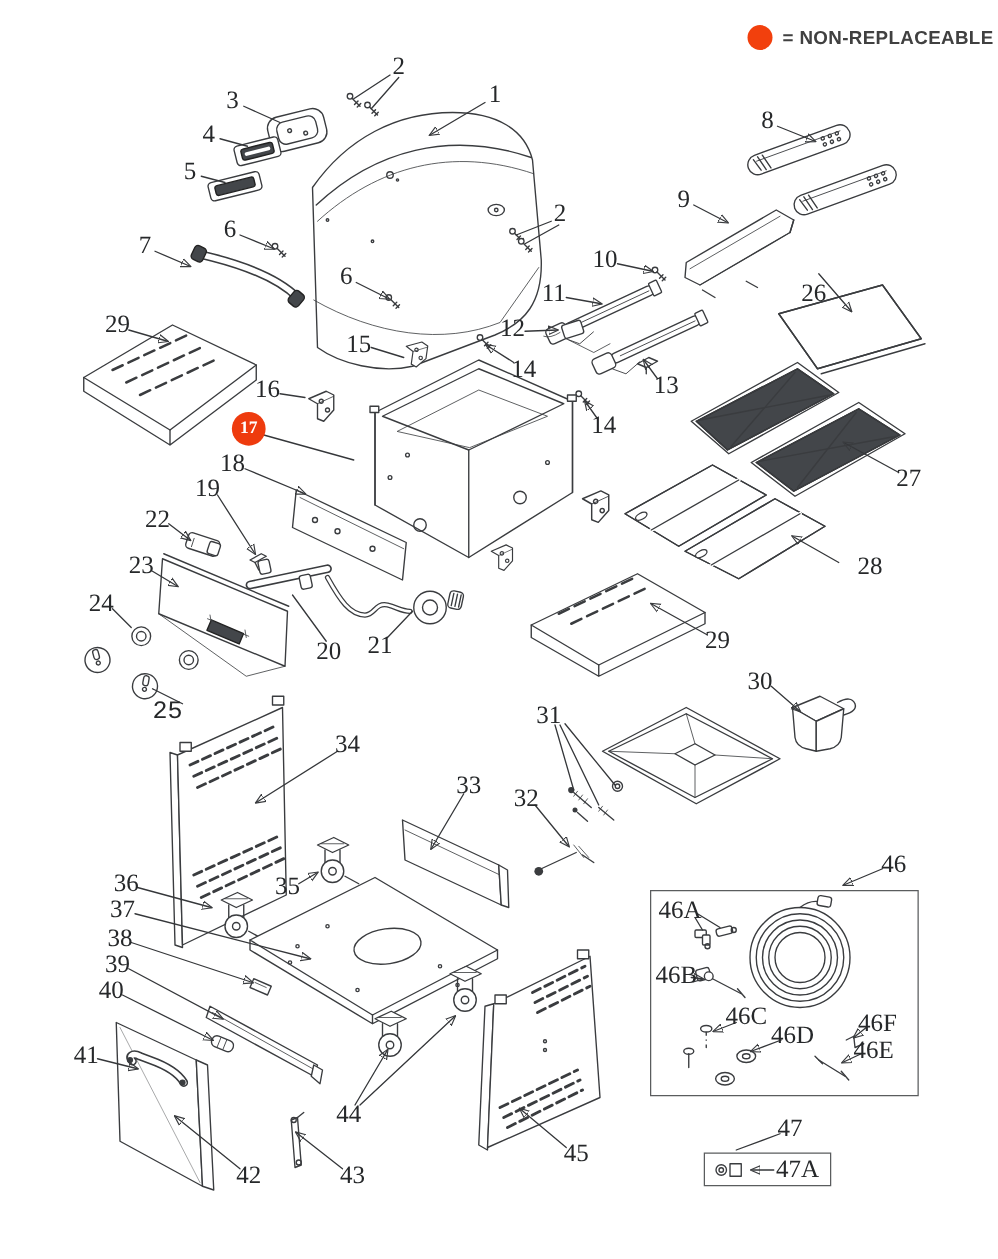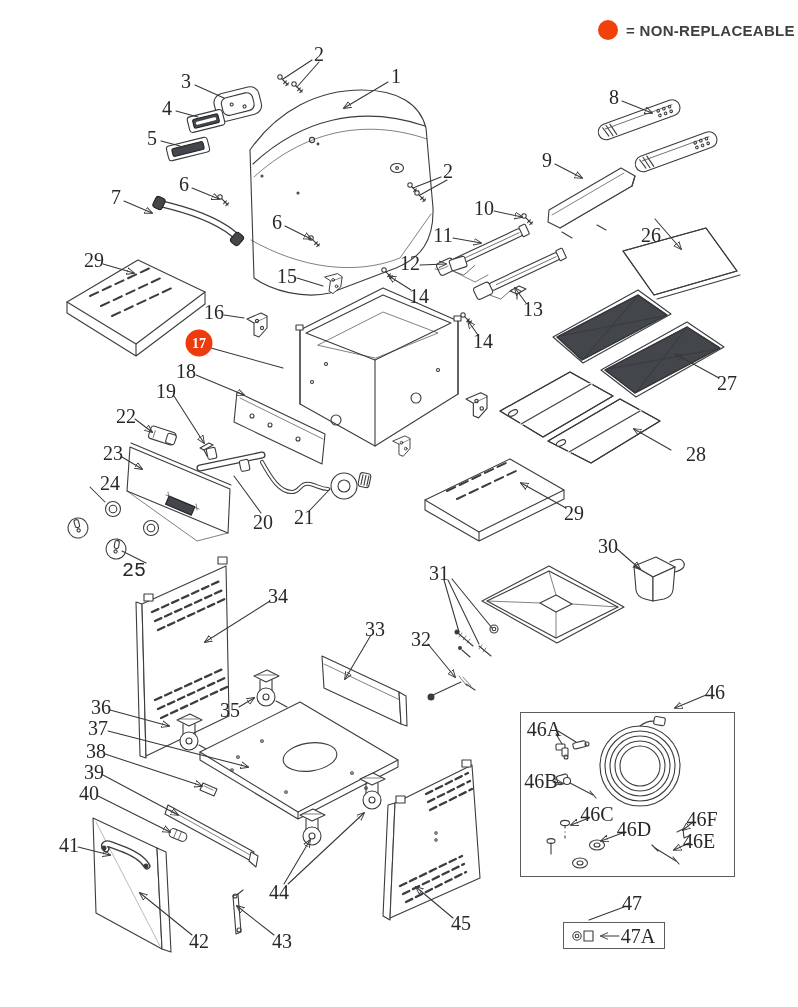--- a/index.html
+++ b/index.html
@@ -588,21 +588,21 @@
     <div class="callout" style="left: 483px; top: 341px;">14</div>
     <div class="callout" style="left: 287px; top: 276px;">15</div>
     <div class="callout" style="left: 214px; top: 312px;">16</div>
     <div class="callout badge" style="left: 199px; top: 343px; background: rgb(238, 59, 14);">17</div>
     <div class="callout" style="left: 186px; top: 371px;">18</div>
     <div class="callout" style="left: 166px; top: 391px; text-align: center;">19</div>
     <div class="callout" style="left: 263px; top: 522px;">20</div>
     <div class="callout" style="left: 304px; top: 517px;">21</div>
     <div class="callout" style="left: 126px; top: 416px;">22</div>
     <div class="callout" style="left: 113px; top: 453px; font-family: Liberation Serif, serif;">23</div>
-    <div class="callout" style="left: 81px; top: 483px; margin-left: 29px;">24</div>
+    <div class="callout" style="left: 81px; top: 483px;">24</div>
     <div class="callout" style="left: 134px; top: 570px; font-family: Liberation Mono, monospace;">25</div>
     <div class="callout" style="left: 651px; top: 214px; margin-top: 21px;">26</div>
     <div class="callout" style="left: 727px; top: 383px;">27</div>
     <div class="callout" style="left: 679px; top: 454px; margin-left: 17px;">28</div>
     <div class="callout" style="left: 94px; top: 260px;">29</div>
     <div class="callout" style="left: 574px; top: 513px;">29</div>
     <div class="callout" style="left: 608px; top: 546px;">30</div>
     <div class="callout" style="left: 439px; top: 573px;">31</div>
     <div class="callout" style="left: 421px; top: 639px;">32</div>
     <div class="callout" style="left: 375px; top: 629px;">33</div>

